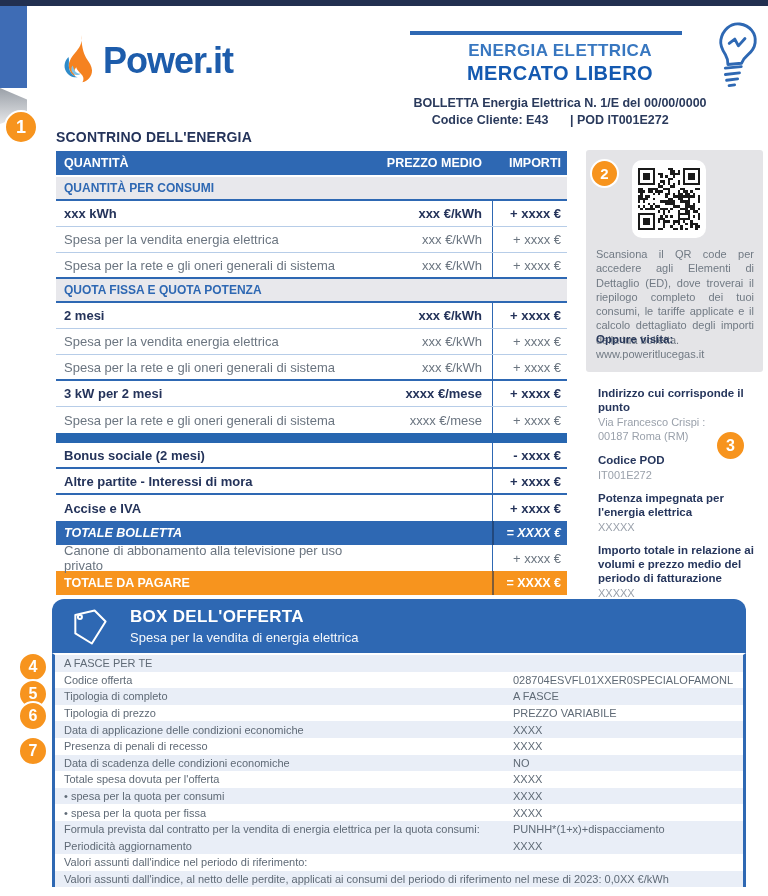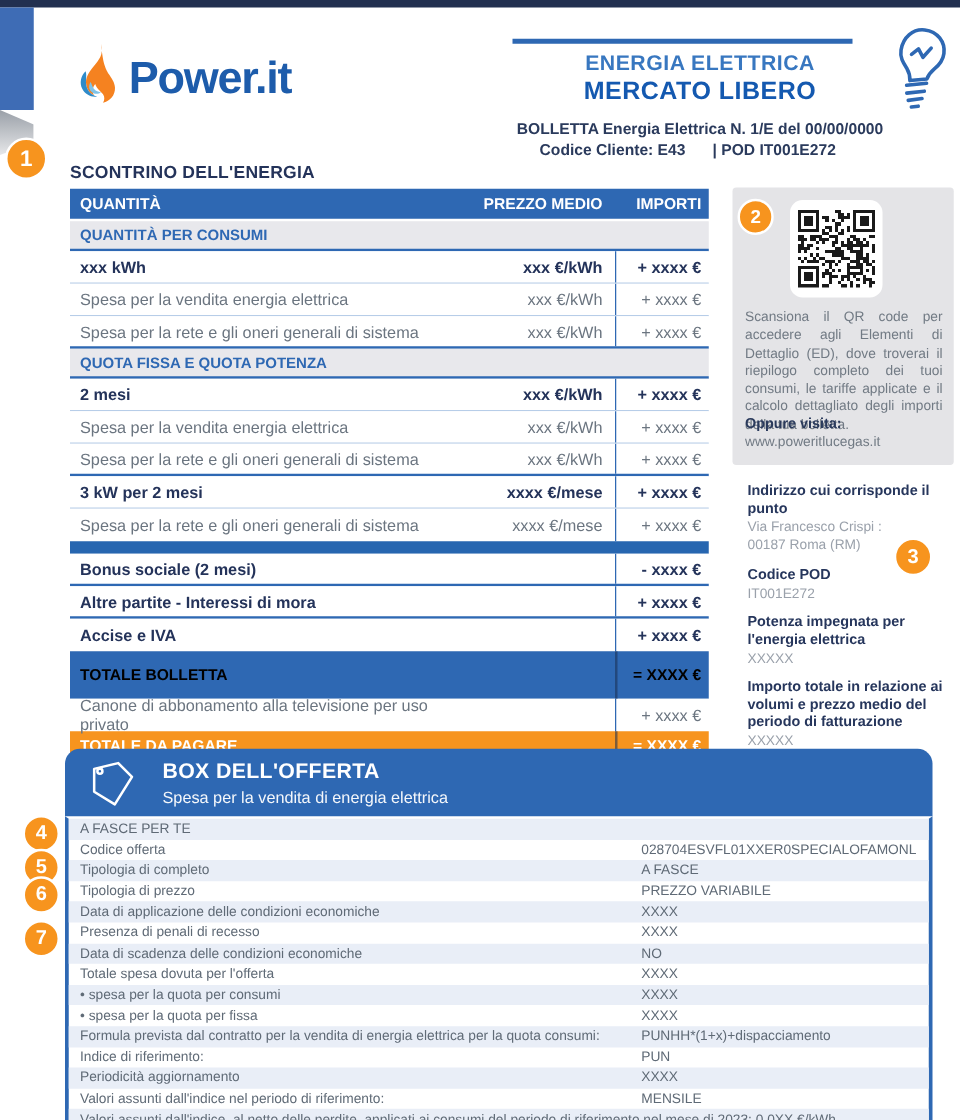--- a/index.html
+++ b/index.html
@@ -29,21 +29,21 @@
   
   .sc-title{position:absolute;left:56px;top:129px;font-size:14px;font-weight:700;color:#24335a;letter-spacing:.2px;}
   .scontrino{position:absolute;left:56px;top:151px;width:511px;}
   .sc-row{display:flex;align-items:center;box-sizing:border-box;}
   .sc-header{height:24px;background:#2e68b3;color:#fff;font-size:12.5px;font-weight:700;margin-bottom:2px;}
   .sc-section{height:24px;background:#e8e8ec;color:#2e68b3;font-size:12px;font-weight:700;}
   .sc-data{height:26px;background:#fff;font-size:13px;color:#6b7580;}
   .sc-bold{font-weight:700;color:#24335a;}
   .sc-bold .c-price,.sc-bold .c-amount{font-weight:700;color:#24335a;}
   .sc-divider{height:10px;background:#2766b0;}
-  .sc-total-blue{height:38px;background:#2e68b3;color:#000000;font-size:12.5px;font-weight:800;}
+  .sc-total-blue{height:24px;background:#2e68b3;color:#ffffff;font-size:12.5px;font-weight:800;font-style:italic;}
   .sc-total-orange{height:24px;background:#f7941e;color:#fff;font-size:12.5px;font-weight:800;}
   .c-label{flex:1;padding-left:8px;}
   .c-price{width:115px;text-align:right;padding-right:10px;}
   .c-amount{width:75px;text-align:right;padding-right:6px;box-sizing:border-box;height:100%;
             display:flex;align-items:center;justify-content:flex-end;}
   .sc-data .c-amount{border-left:1.5px solid #2e68b3;}
   .sc-total-blue .c-amount,.sc-total-orange .c-amount{border-left:2px solid rgba(25,45,80,.55);}
   .sep-light{border-bottom:1px solid #b7cde8;}
   .sep-blue{border-bottom:2px solid #2e68b3;}
   
@@ -493,31 +493,26 @@
           <div class="offer-value">XXXX</div>
         </div>
         <div class="offer-row">
           <div class="offer-label">• spesa per la quota per fissa</div>
           <div class="offer-value">XXXX</div>
         </div>
         <div class="offer-row alt">
           <div class="offer-label">Formula prevista dal contratto per la vendita di energia elettrica per la quota consumi:</div>
           <div class="offer-value">PUNHH*(1+x)+dispacciamento</div>
         </div>
-        <div class="offer-row">
-          <div class="offer-label">Indice di riferimento:</div>
-          <div class="offer-value">PUN</div>
-        </div>
         <div class="offer-row alt">
           <div class="offer-label">Periodicità aggiornamento</div>
           <div class="offer-value">XXXX</div>
         </div>
         <div class="offer-row">
           <div class="offer-label">Valori assunti dall'indice nel periodo di riferimento:</div>
-          <div class="offer-value">MENSILE</div>
         </div>
         <div class="offer-row alt">
           <div class="offer-label">Valori assunti dall'indice, al netto delle perdite, applicati ai consumi del periodo di riferimento nel mese di 2023: 0,0XX €/kWh</div>
           <div class="offer-value"></div>
         </div>
       </div>
   </div>
 
 </div>
 

